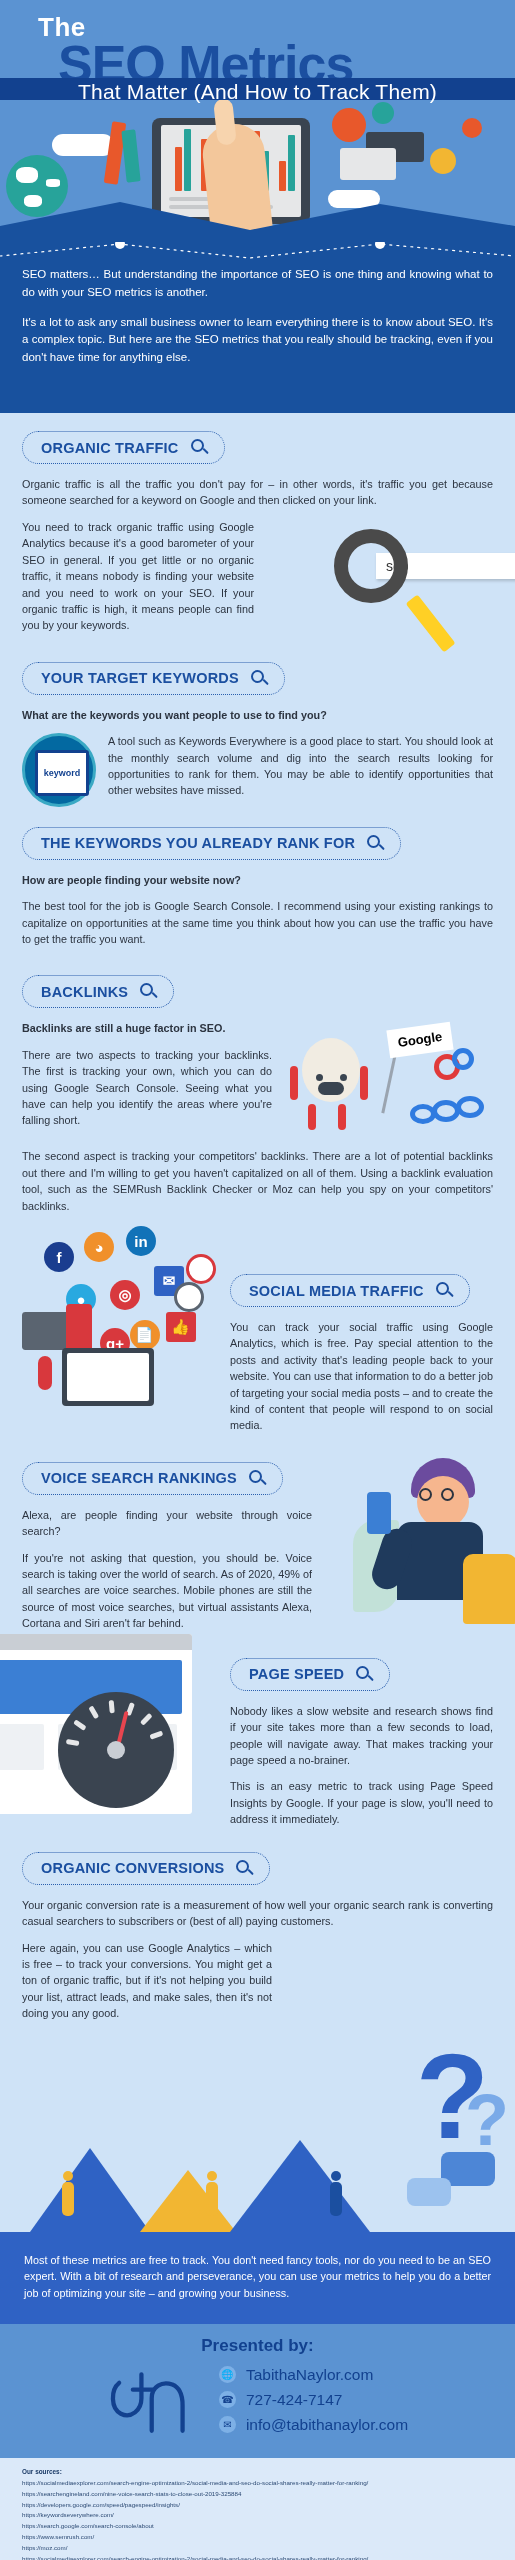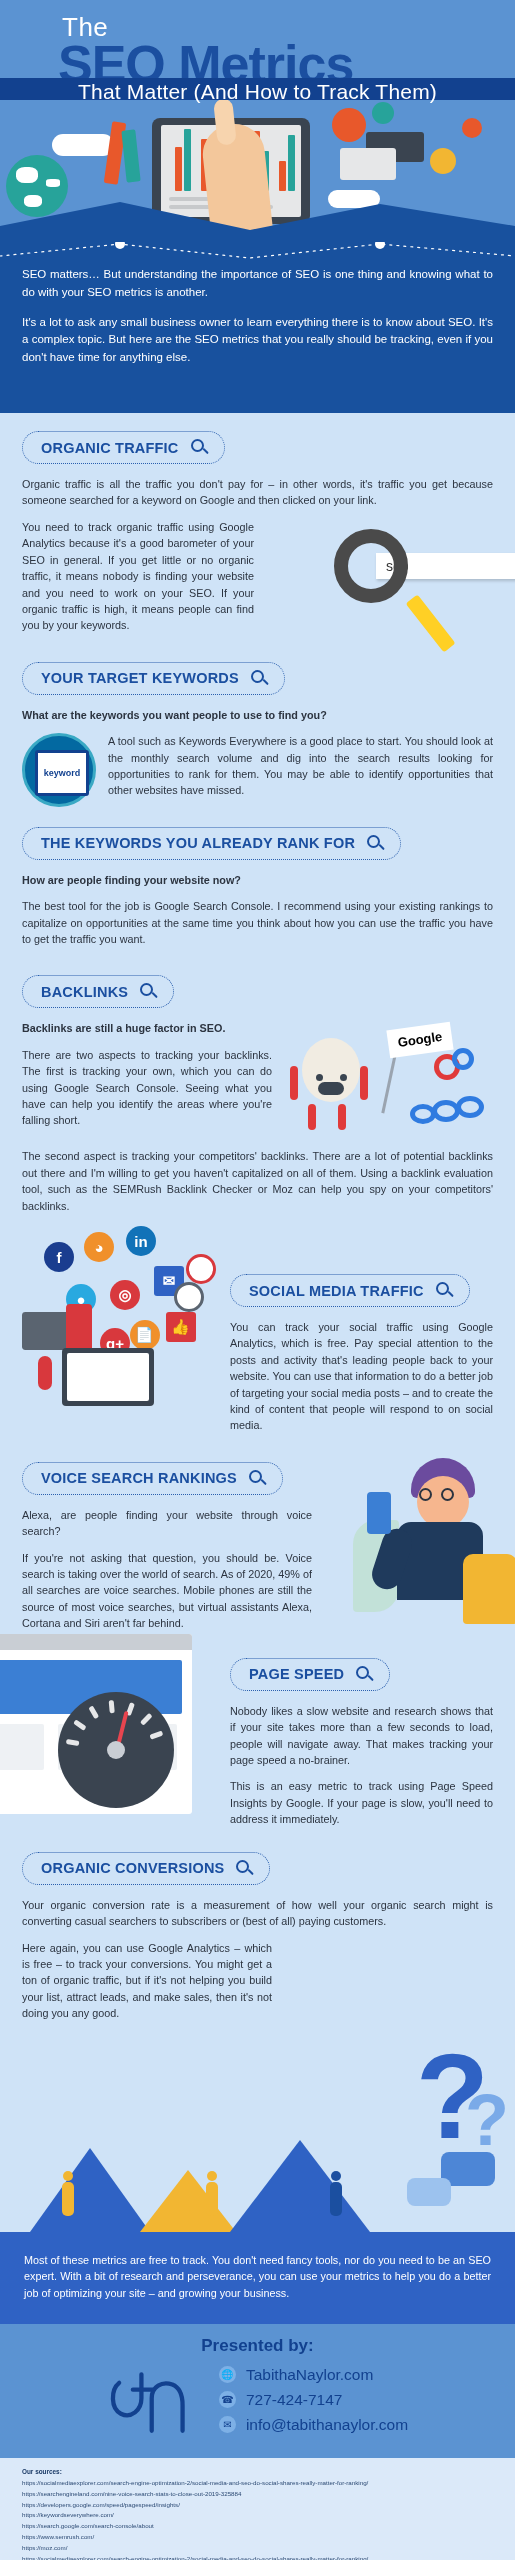--- a/index.html
+++ b/index.html
@@ -19,22 +19,22 @@
   
   .header {
     position: relative;
     background: #5b93d2;
     padding: 14px 0 0 0;
     height: 100px;
   }
   .hdr-the {
     color: #ffffff;
     font-size: 26px;
-    font-weight: 400;
-    padding-left: 62px;
+    font-weight: 700;
+    padding-left: 38px;
     line-height: 1.0;
     letter-spacing: .5px;
   }
   .hdr-main {
     color: #1b4fa0;
     font-size: 52px;
     font-weight: 800;
     line-height: .95;
     padding-left: 58px;
     letter-spacing: -1px;
@@ -535,34 +535,34 @@
         <div class="hub"></div>
       </div>
       <div style="margin-left:208px;">
         <div class="pill">
           <span class="pill-label">PAGE SPEED</span>
           <span class="mag">
               <i></i>
               <b></b>
             </span>
         </div>
-        <div class="txt">Nobody likes a slow website and research shows that if your site takes more than a few seconds to load, people will navigate away. That makes tracking your page speed a no-brainer.</div>
+        <div class="txt">Nobody likes a slow website and research shows find if your site takes more than a few seconds to load, people will navigate away. That makes tracking your page speed a no-brainer.</div>
         <div class="txt">This is an easy metric to track using Page Speed Insights by Google. If your page is slow, you'll need to address it immediately.</div>
       </div>
     </div>
 
     <div class="sec">
       <div class="pill">
         <span class="pill-label">ORGANIC CONVERSIONS</span>
         <span class="mag">
             <i></i>
             <b></b>
           </span>
       </div>
-      <div class="txt">Your organic conversion rate is a measurement of how well your organic search might is converting casual searchers to subscribers or (best of all) paying customers.</div>
+      <div class="txt">Your organic conversion rate is a measurement of how well your organic search rank is converting casual searchers to subscribers or (best of all) paying customers.</div>
       <div class="txt" style="width:250px;">Here again, you can use Google Analytics – which is free – to track your conversions. You might get a ton of organic traffic, but if it's not helping you build your list, attract leads, and make sales, then it's not doing you any good.</div>
     </div>
 
     <div class="convscene">
       <div class="q-big">?</div>
       <div class="q-small">?</div>
       <div class="chatb" style="right:20px;top:120px;width:54px;height:34px;"></div>
       <div class="chatb" style="right:64px;top:146px;width:44px;height:28px;background:#9cc2ee;"></div>
       <div class="mtn" style="left:30px;border-width:0 60px 84px 60px;border-color:transparent transparent #2f62c4 transparent;"></div>
       <div class="mtn" style="left:140px;border-width:0 48px 62px 48px;border-color:transparent transparent #f2b632 transparent;"></div>

